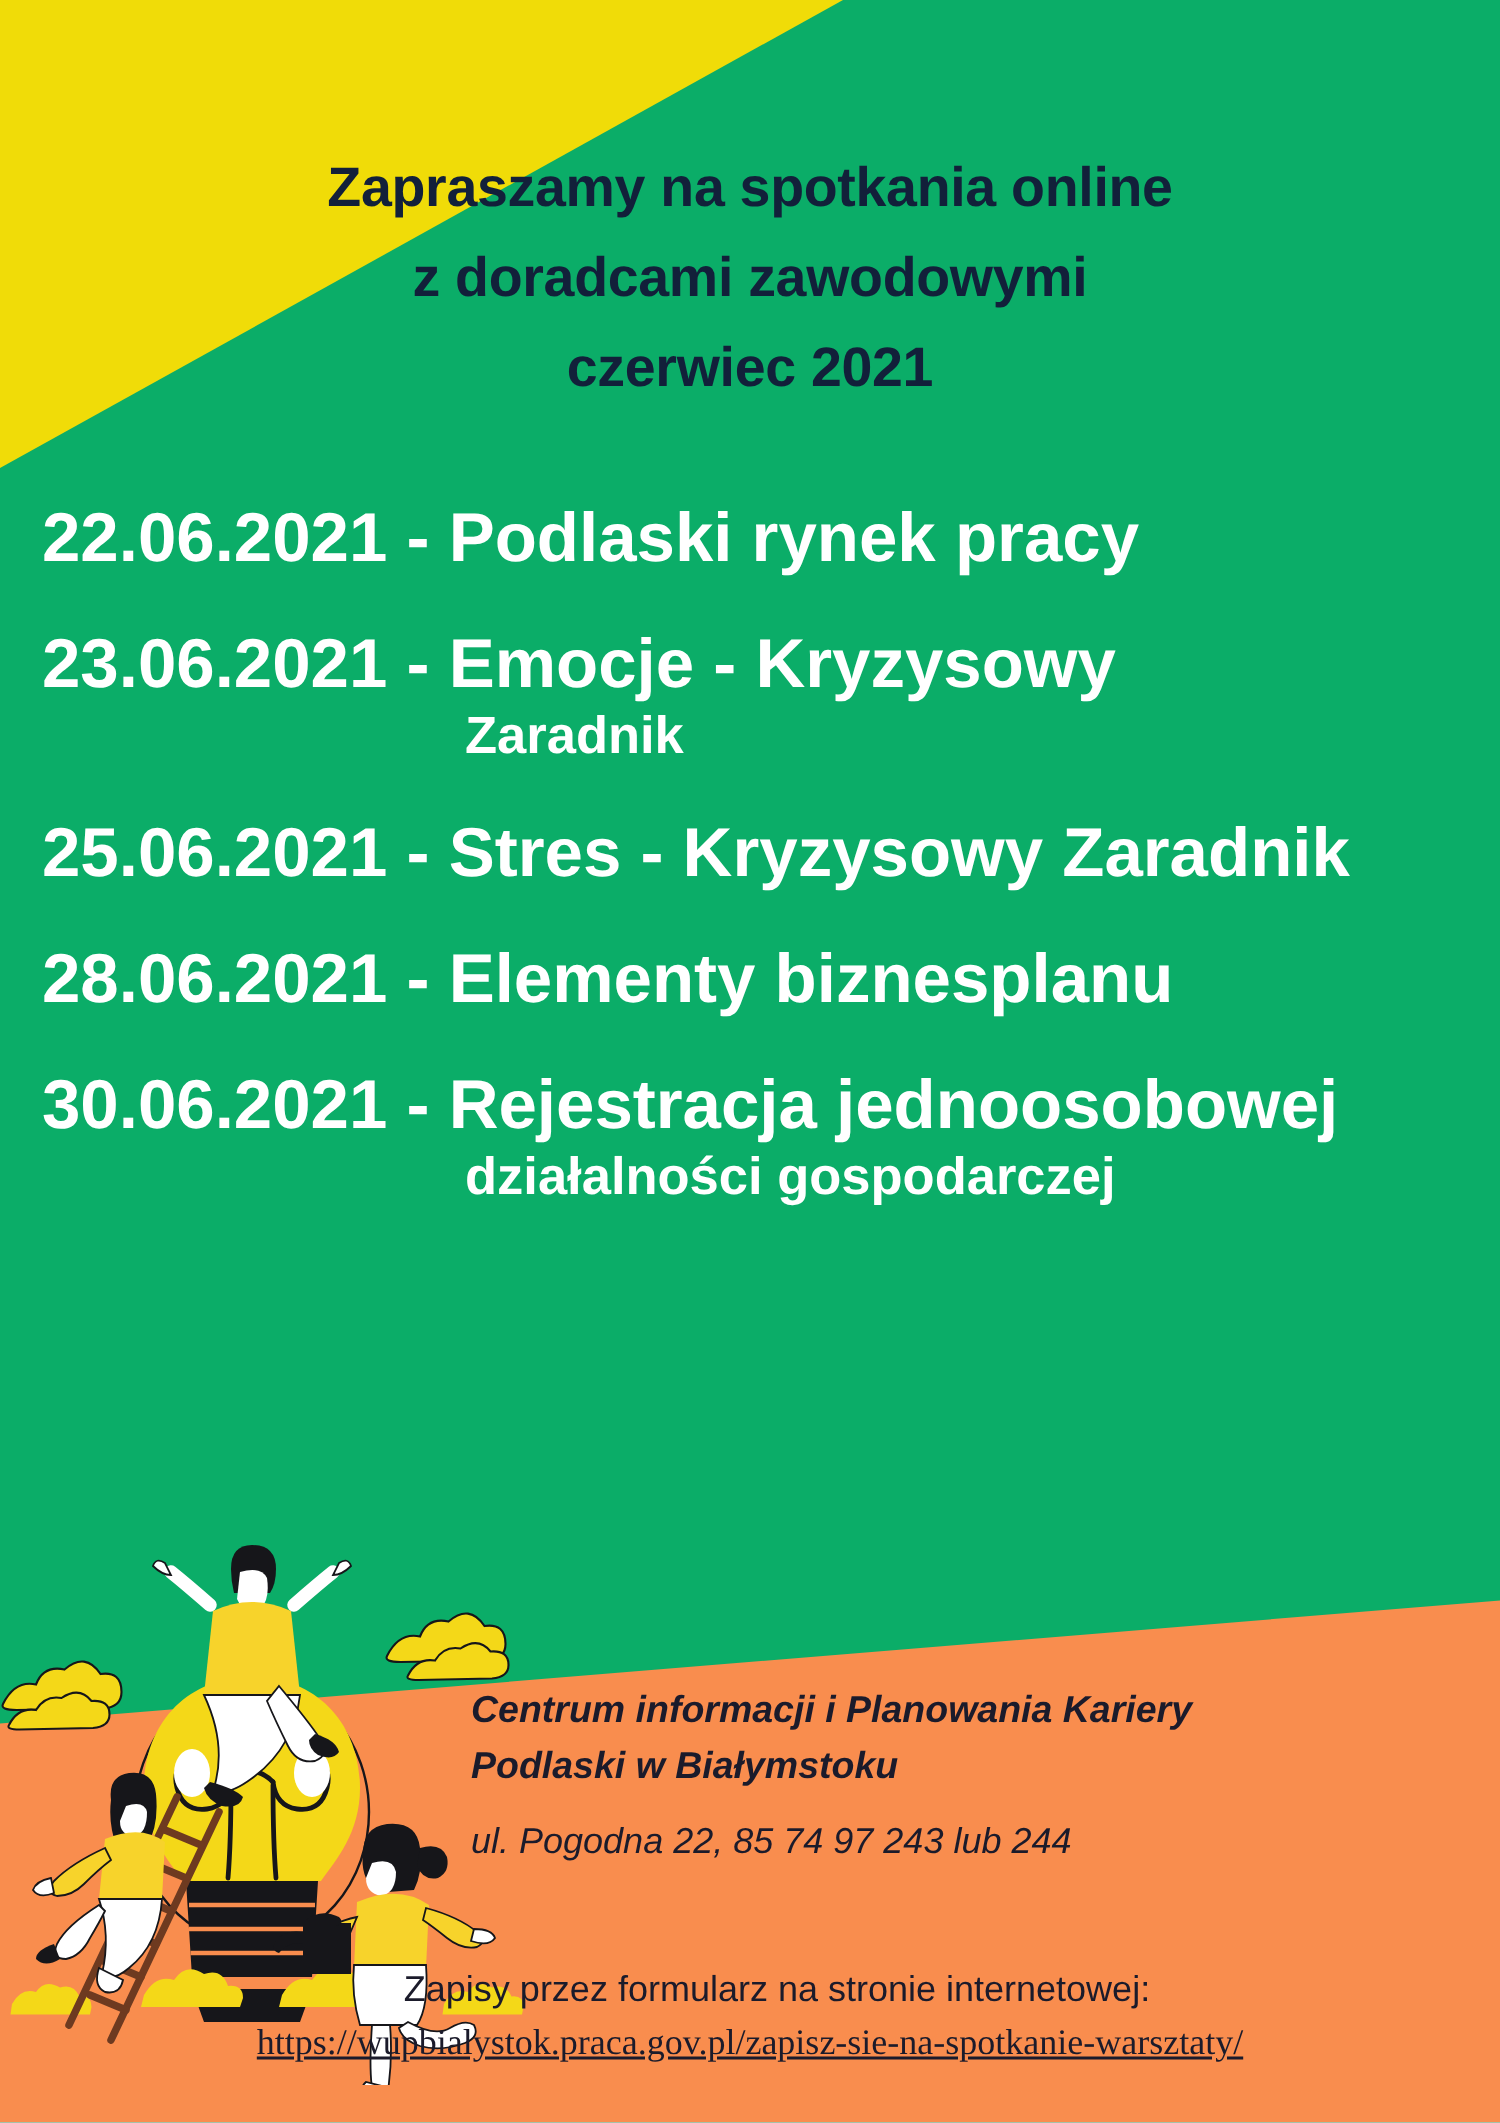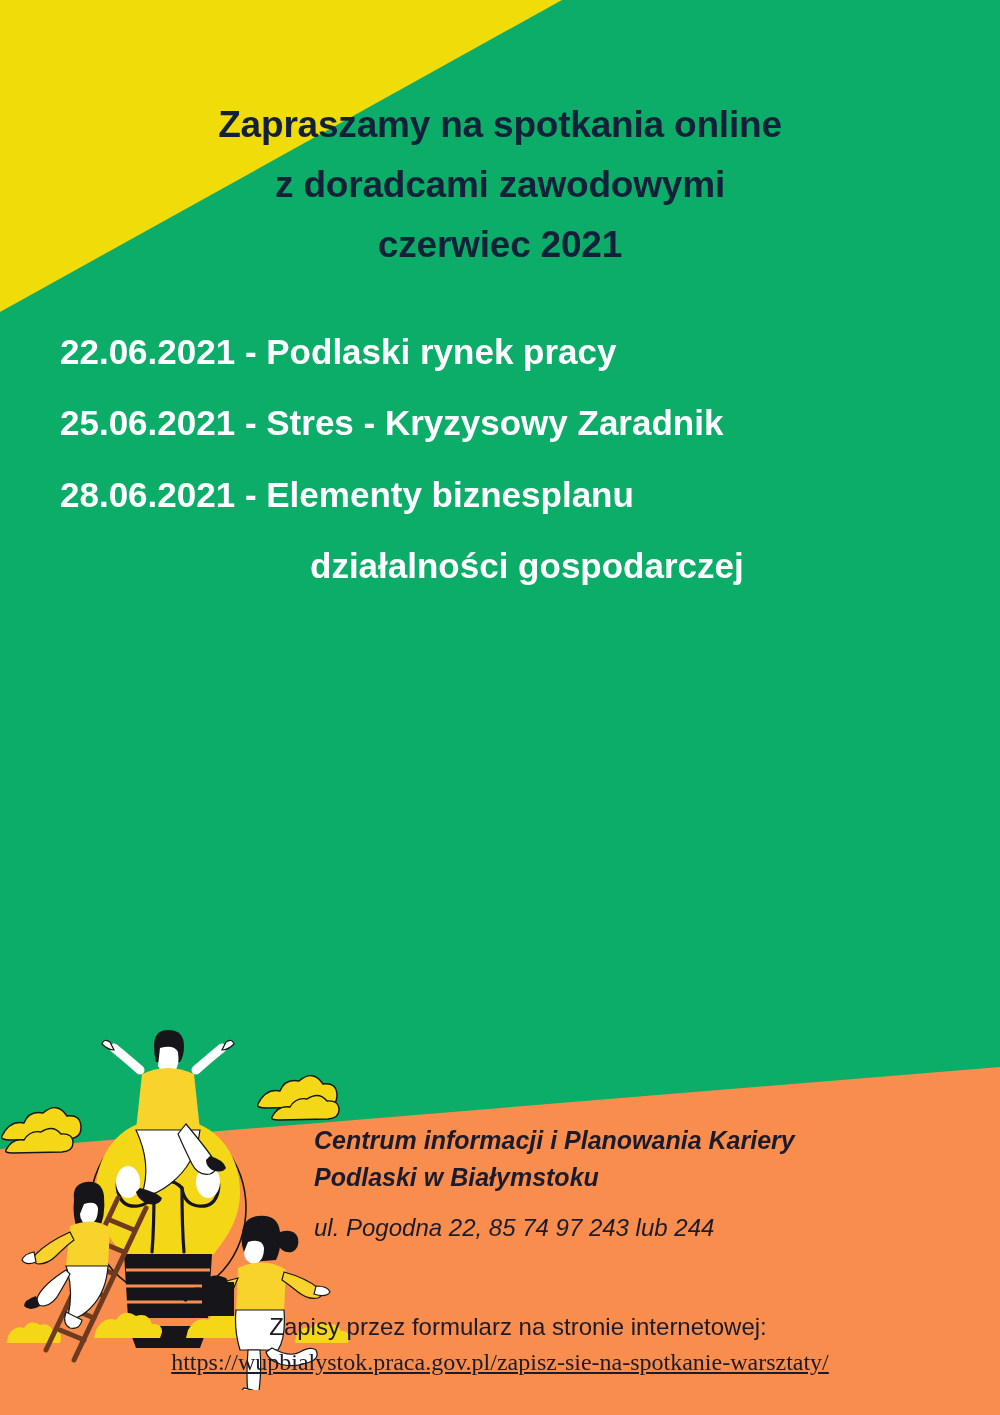--- a/index.html
+++ b/index.html
@@ -44,26 +44,25 @@
     position: absolute;
     top: 331px;
     left: 28px;
     width: 944px;
     z-index: 5;
   }
   .sched-item {
     margin-bottom: 30px;
   }
   .sched-main {
-    font-size: 35px;
+    font-size: 46px;
     font-weight: bold;
     color: #ffffff;
     line-height: 1.18;
     white-space: pre;
-    margin-left: 32px;
   }
   .sched-cont {
     font-size: 35px;
     font-weight: bold;
     color: #ffffff;
     line-height: 1.18;
     padding-left: 282px;
     white-space: pre;
   }
   .sched-cont:empty { display: none; }
@@ -143,32 +142,37 @@
     <div class="title-line">czerwiec 2021</div>
   </div>
 
   <div class="schedule">
 
     <div class="sched-item">
       <div class="sched-main">22.06.2021 - Podlaski rynek pracy</div>
 
     </div>
 
+    <div class="sched-item">
+      <div class="sched-main">23.06.2021 - Emocje - Kryzysowy</div>
+      <div class="sched-cont">Zaradnik</div>
+    </div>
 
     <div class="sched-item">
       <div class="sched-main">25.06.2021 - Stres - Kryzysowy Zaradnik</div>
 
     </div>
 
     <div class="sched-item">
       <div class="sched-main">28.06.2021 - Elementy biznesplanu</div>
 
     </div>
 
     <div class="sched-item">
+      <div class="sched-main">30.06.2021 - Rejestracja jednoosobowej</div>
       <div class="sched-cont">działalności gospodarczej</div>
     </div>
 
   </div>
 
   <svg class="illustration" viewBox="0 0 350 360">
 
     <g>
       <path d="M258 74 q8 -16 22 -13 q5 -13 19 -10 q14 -12 24 3 q14 -2 14 12 q0 10 -12 11 l-58 1 q-11 0 -9 -4 z" fill="#F4D818" stroke="#16161A" stroke-width="1.4"></path>
       <path d="M272 87 q6 -12 18 -10 q6 -10 17 -8 q12 -8 20 2 q12 -1 12 9 q0 8 -11 9 l-49 1 q-9 0 -7 -3 z" fill="#F4D818" stroke="#16161A" stroke-width="1.4"></path>

